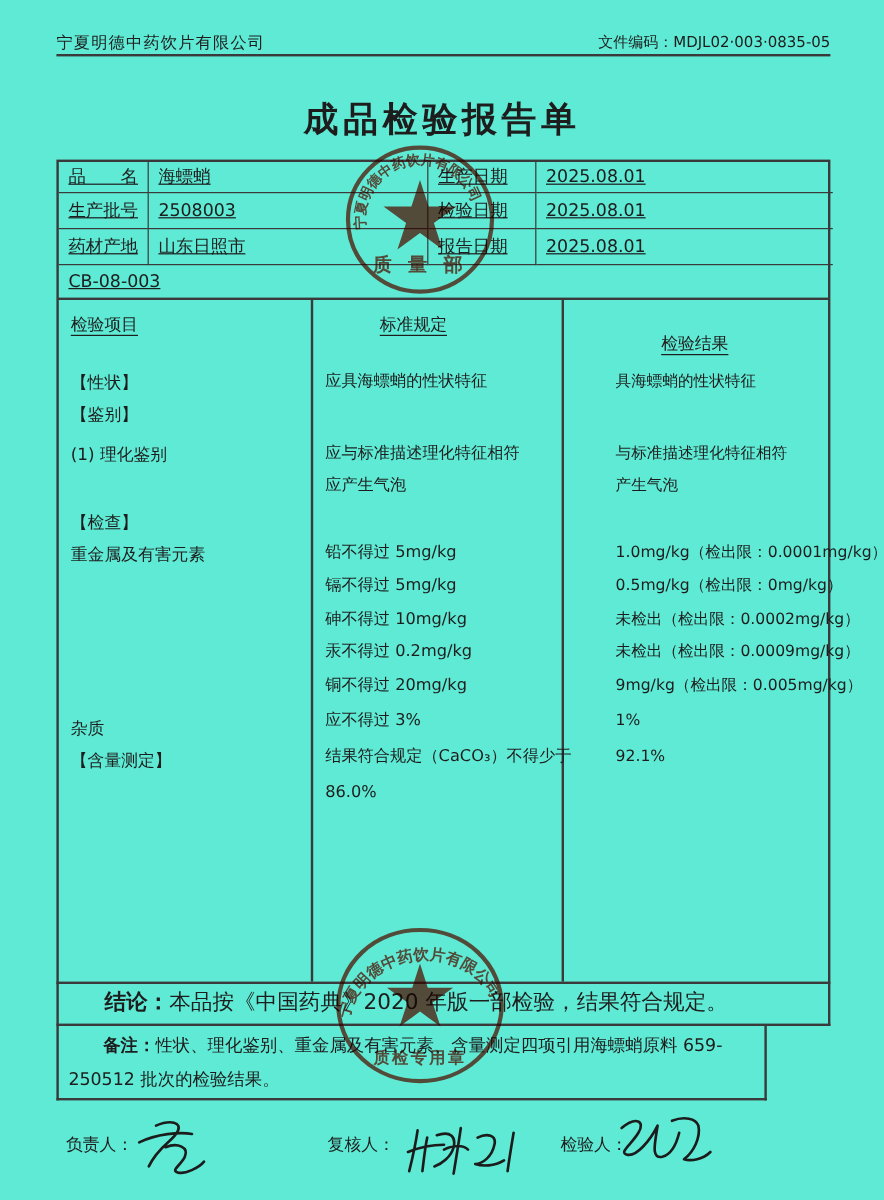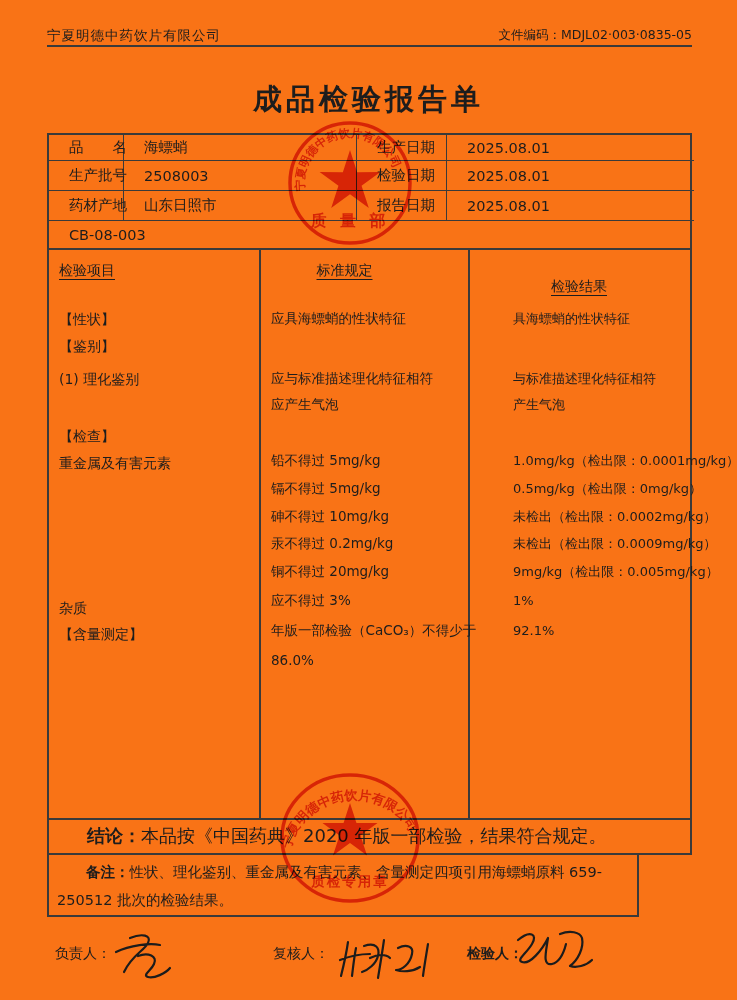--- a/index.html
+++ b/index.html
@@ -1,29 +1,29 @@
 <!DOCTYPE html>
 <html><head>
 <meta charset="utf-8">
 <style>
   html,body{margin:0;padding:0;background:#ffffff;}
-  #page{position:relative;width:737px;height:1000px;background:#f97316;overflow:hidden;
+  #page{position:relative;width:737px;height:1000px;background:#5eead4;overflow:hidden;
         font-family:"DejaVu Sans","Liberation Sans",sans-serif;color:#1d1d1d;}
   .abs{position:absolute;}
   
   .hdr-company{left:47px;top:27px;font-size:13.5px;letter-spacing:1px;}
   .hdr-doc{right:45px;top:27px;font-size:12.5px;}
   .hdr-rule{left:47px;top:45px;width:645px;border-top:2px solid #3a3a3a;height:0;}
   .title{left:0;top:80px;width:100%;text-align:center;font-size:29px;font-weight:700;letter-spacing:4px;}
   
   .info-table{left:47px;top:133px;width:645px;display:grid;box-sizing:border-box;
     grid-template-columns:75px 233px 90px 247px;grid-template-rows:26px 30px 30px 27px;
     border:2px solid #3a3a3a;font-size:14.5px;}
   .cell{border-right:1.5px solid #3a3a3a;border-bottom:1.5px solid #3a3a3a;
-    display:flex;align-items:center;padding:0 20px;white-space:nowrap;overflow:visible;}
+    display:flex;align-items:center;padding:0 8px;white-space:nowrap;overflow:visible;text-decoration:underline;}
   .cell.lastcol{border-right:none;}
   .cell.lastrow{border-bottom:none;}
   .cell.span2{grid-column:span 2;}
   
   .spec-table{left:47px;top:250px;width:645px;height:570px;box-sizing:border-box;
     border:2px solid #3a3a3a;border-top:none;font-size:14px;}
   .vline{position:absolute;top:0;width:1.5px;height:100%;background:#3a3a3a;}
   .vline.v1{left:210px;} .vline.v2{left:419px;}
   .spec-h{position:absolute;top:12px;text-decoration:underline;text-underline-offset:4px;font-size:14px;}
   .spec-h.h1{left:10px;}
@@ -35,21 +35,21 @@
   .sline.col3{left:430px;font-size:13px;margin-left:34px;}
   
   .conclusion{left:47px;top:820px;width:645px;height:35px;box-sizing:border-box;
     border:2px solid #3a3a3a;border-top:none;font-size:18px;line-height:32px;padding-left:38px;}
   .remark{left:47px;top:855px;width:592px;height:62px;box-sizing:border-box;
     border:2px solid #3a3a3a;border-top:none;font-size:14.5px;line-height:1.95;padding:3px 10px 0 8px;}
   .remark-p{text-indent:2em;margin:0;}
   .blabel{font-weight:700;}
   
   .foot-label{font-size:14px;top:945px;}
-  .fl1{left:55px;text-align:right;} .fl2{left:273px;font-family:Liberation Mono, monospace;} .fl3{left:467px;font-weight:bold;}
+  .fl1{left:55px;text-align:right;} .fl2{left:273px;font-family:Liberation Mono, monospace;} .fl3{left:467px;}
   .sig{position:absolute;}
   .sig path{fill:none;stroke:#1c1c1c;stroke-width:2.2;stroke-linecap:round;stroke-linejoin:round;}
   
   .stamp{position:absolute;mix-blend-mode:multiply;opacity:.88;pointer-events:none;}
   .stamp text,.stamp textPath{font-family:"DejaVu Sans","Liberation Sans",sans-serif;font-weight:700;}
 </style>
 </head>
 <body>
 
 <div id="page">
@@ -97,21 +97,21 @@
 
     <div class="sline col2" style="top:62px">应具海螵蛸的性状特征</div>
     <div class="sline col2" style="top:122px">应与标准描述理化特征相符</div>
     <div class="sline col2" style="top:148px">应产生气泡</div>
     <div class="sline col2" style="top:204px">铅不得过 5mg/kg</div>
     <div class="sline col2" style="top:232px">镉不得过 5mg/kg</div>
     <div class="sline col2" style="top:260px">砷不得过 10mg/kg</div>
     <div class="sline col2" style="top:287px">汞不得过 0.2mg/kg</div>
     <div class="sline col2" style="top:315px">铜不得过 20mg/kg</div>
     <div class="sline col2" style="top:344px">应不得过 3%</div>
-    <div class="sline col2" style="top:374px">年版一部检验（CaCO₃）不得少于</div>
+    <div class="sline col2" style="top:374px">结果符合规定（CaCO₃）不得少于</div>
     <div class="sline col2" style="top:404px">86.0%</div>
 
     <div class="sline col3" style="top:62px">具海螵蛸的性状特征</div>
     <div class="sline col3" style="top:122px">与标准描述理化特征相符</div>
     <div class="sline col3" style="top:148px">产生气泡</div>
     <div class="sline col3" style="top:204px">1.0mg/kg（检出限：0.0001mg/kg）</div>
     <div class="sline col3" style="top:232px">0.5mg/kg（检出限：0mg/kg）</div>
     <div class="sline col3" style="top:260px">未检出（检出限：0.0002mg/kg）</div>
     <div class="sline col3" style="top:287px">未检出（检出限：0.0009mg/kg）</div>
     <div class="sline col3" style="top:315px">9mg/kg（检出限：0.005mg/kg）</div>

